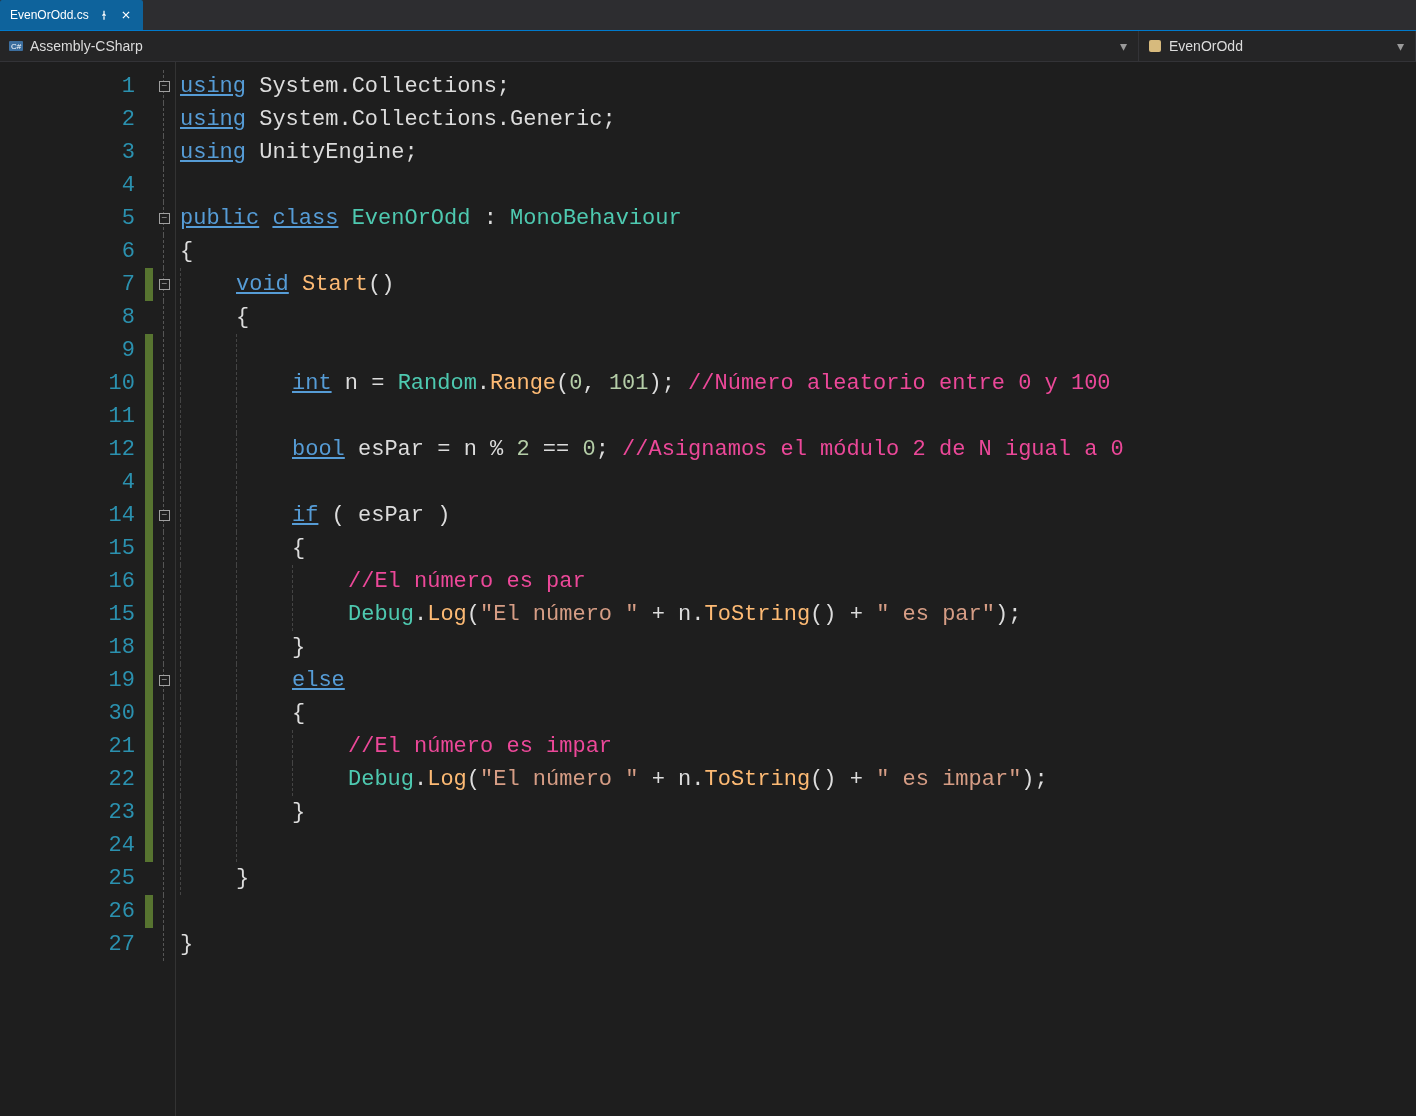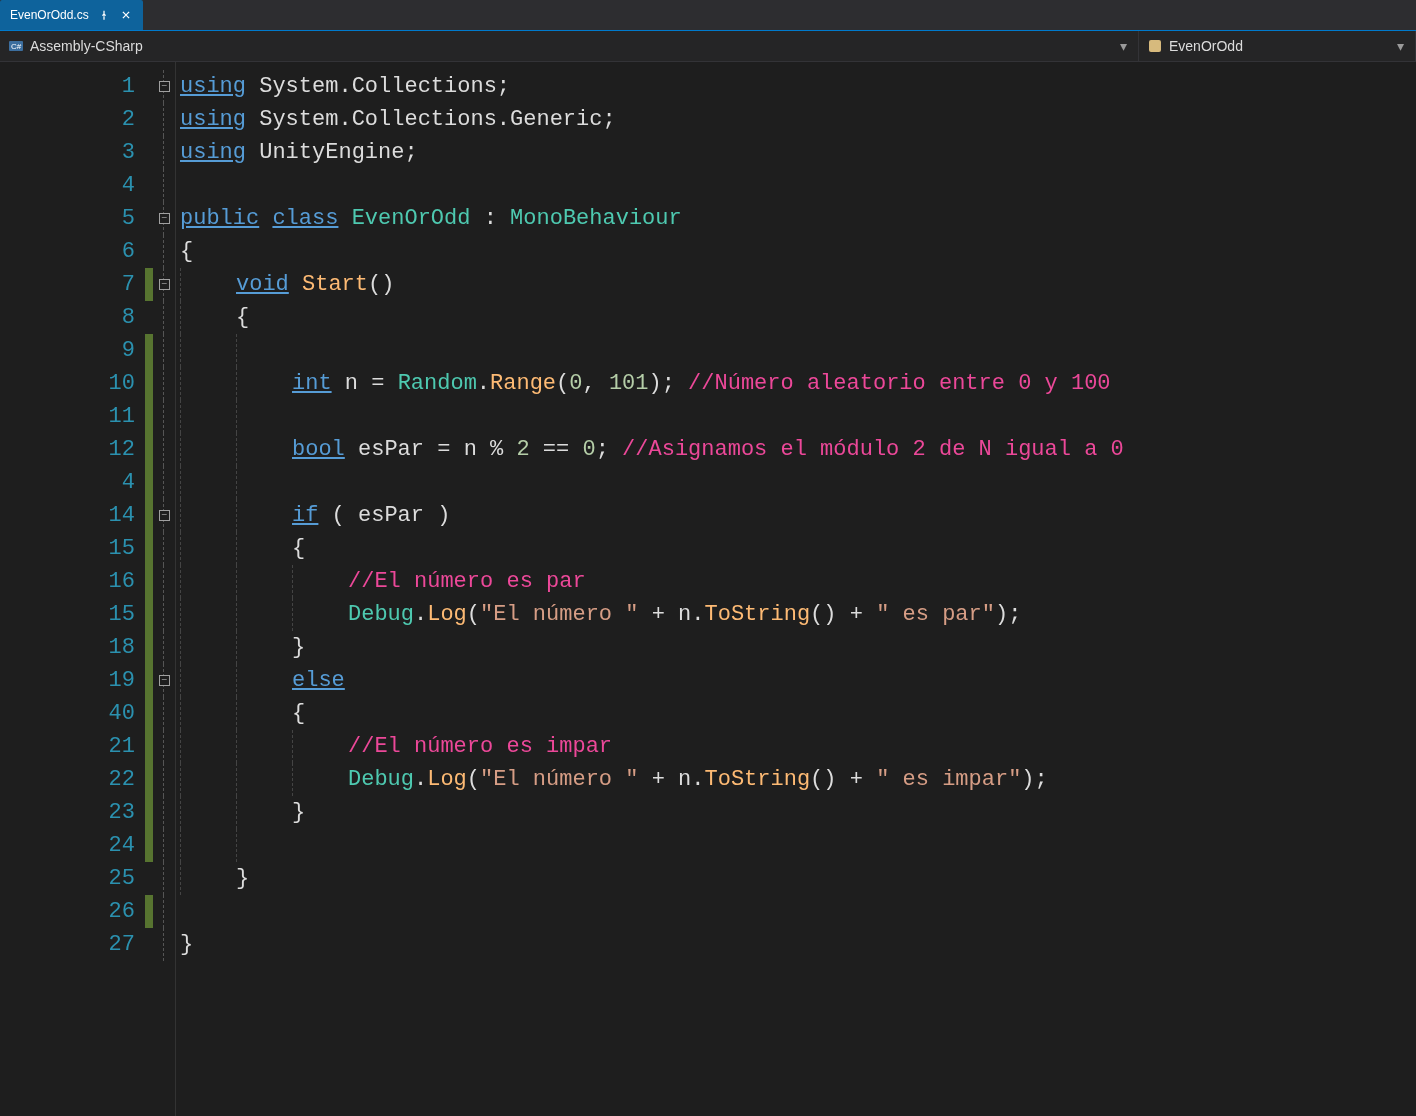--- a/index.html
+++ b/index.html
@@ -223,21 +223,21 @@
       <div>10</div>
       <div>11</div>
       <div>12</div>
       <div>4</div>
       <div>14</div>
       <div>15</div>
       <div>16</div>
       <div>15</div>
       <div>18</div>
       <div>19</div>
-      <div>40</div>
+      <div>30</div>
       <div>21</div>
       <div>22</div>
       <div>23</div>
       <div>24</div>
       <div>25</div>
       <div>26</div>
       <div>27</div>
     </div>
   <div class="change-bar" id="changebar">
       <div></div>

